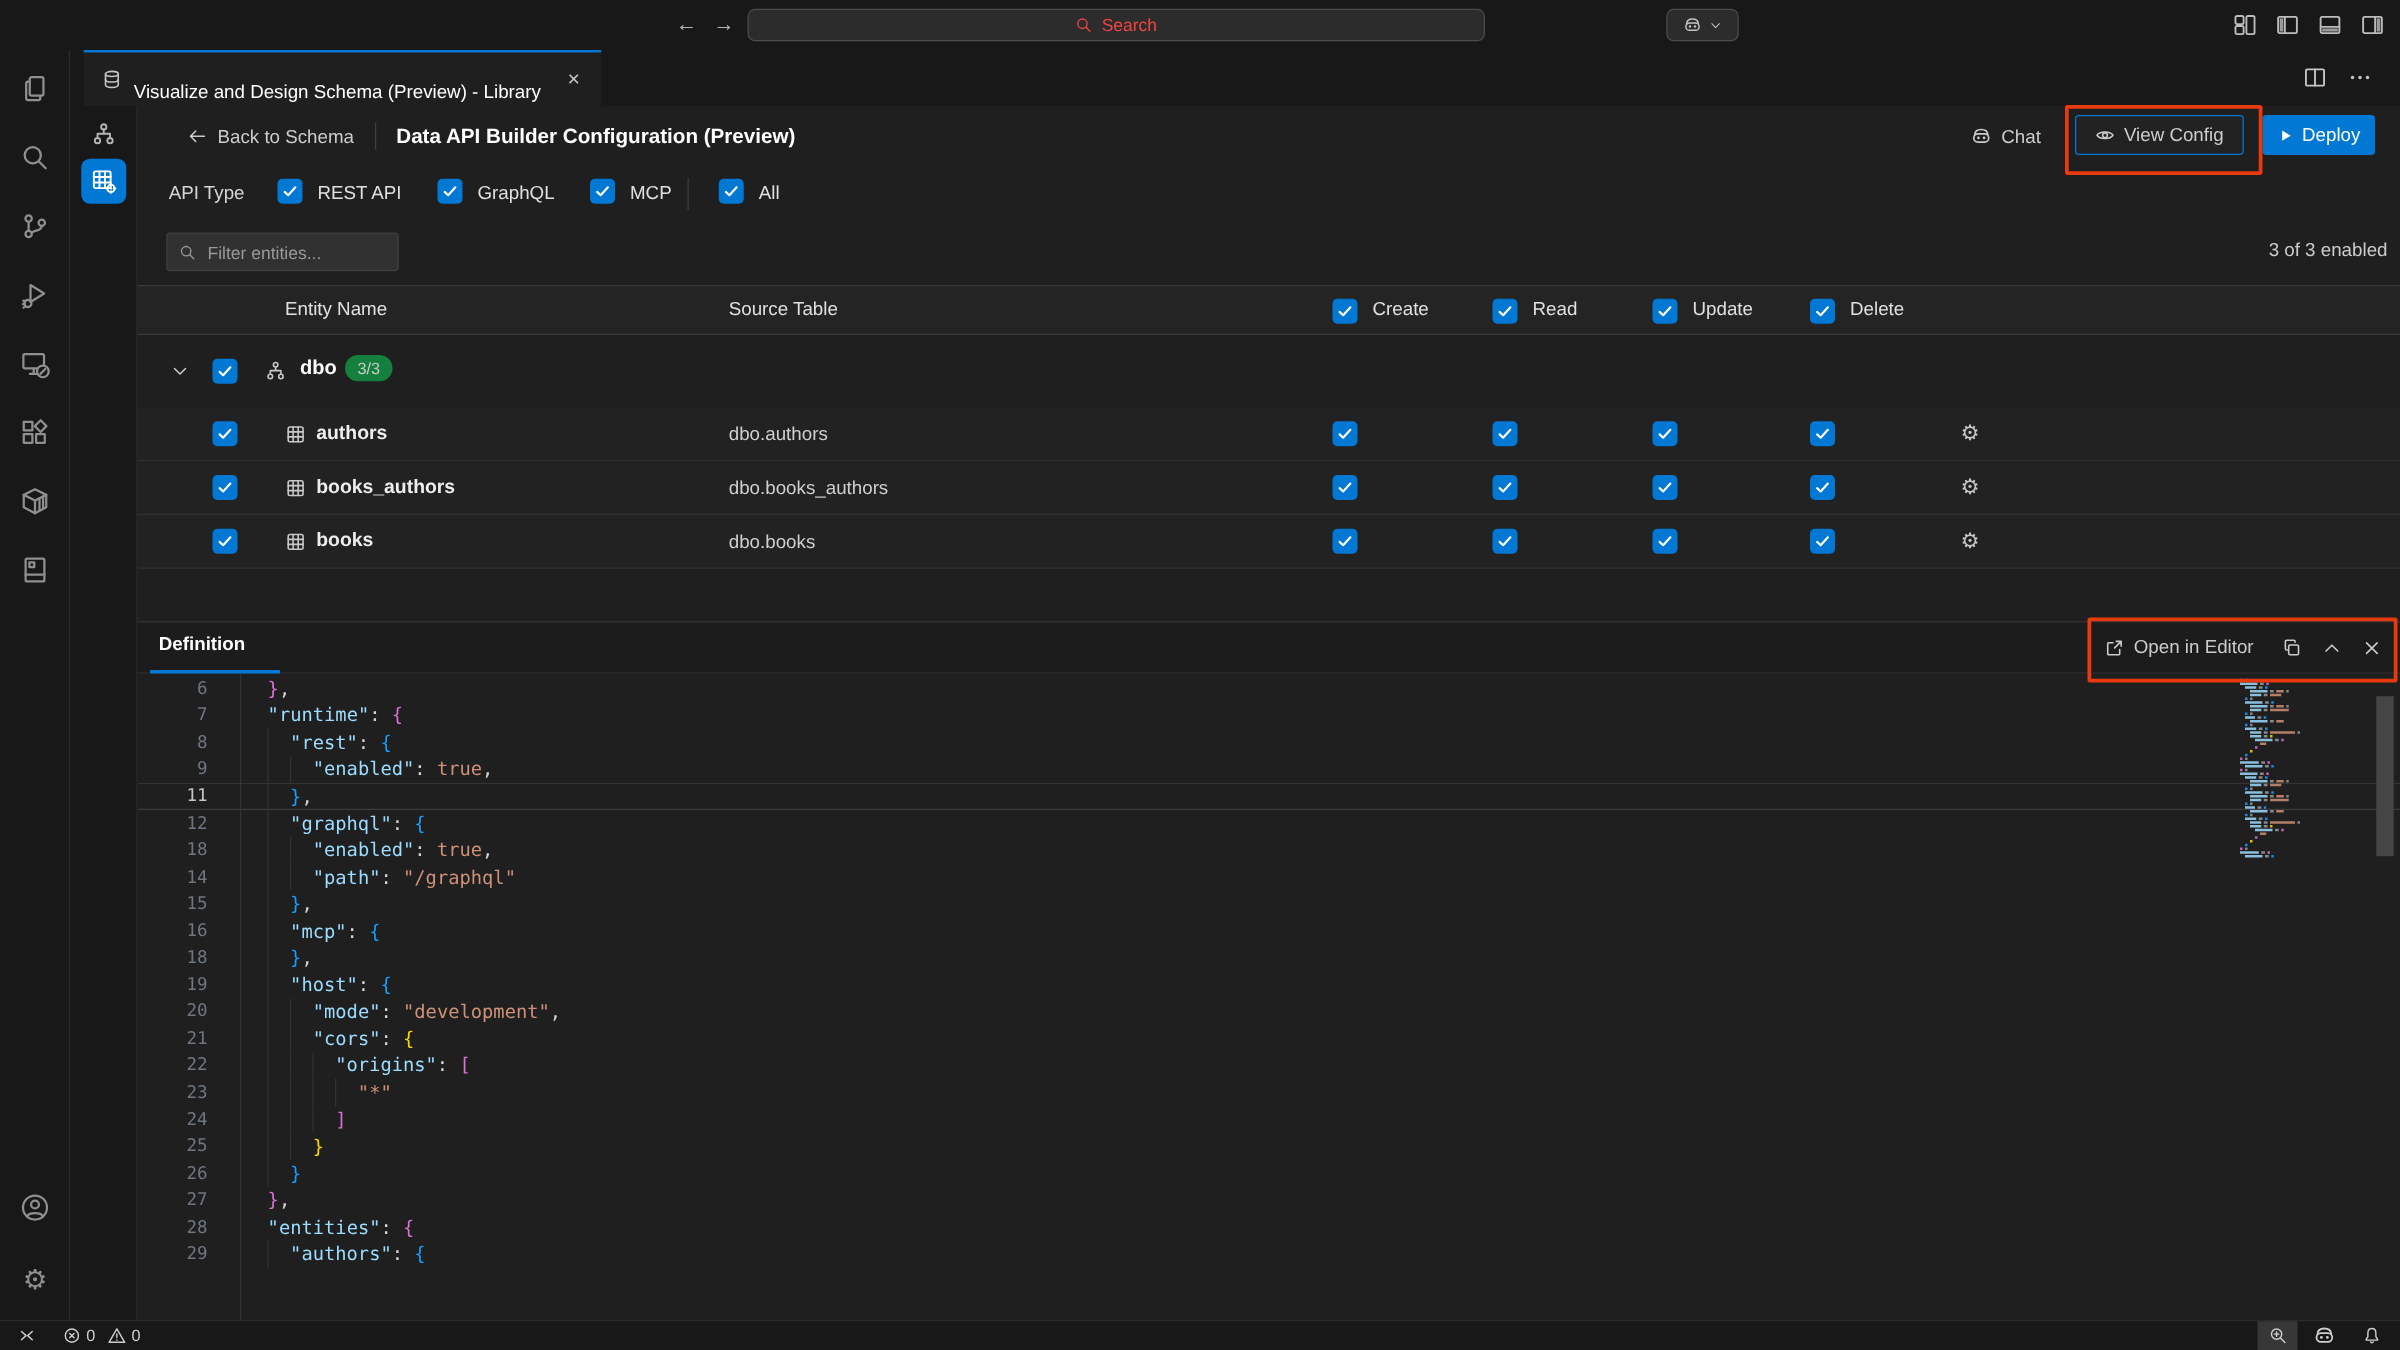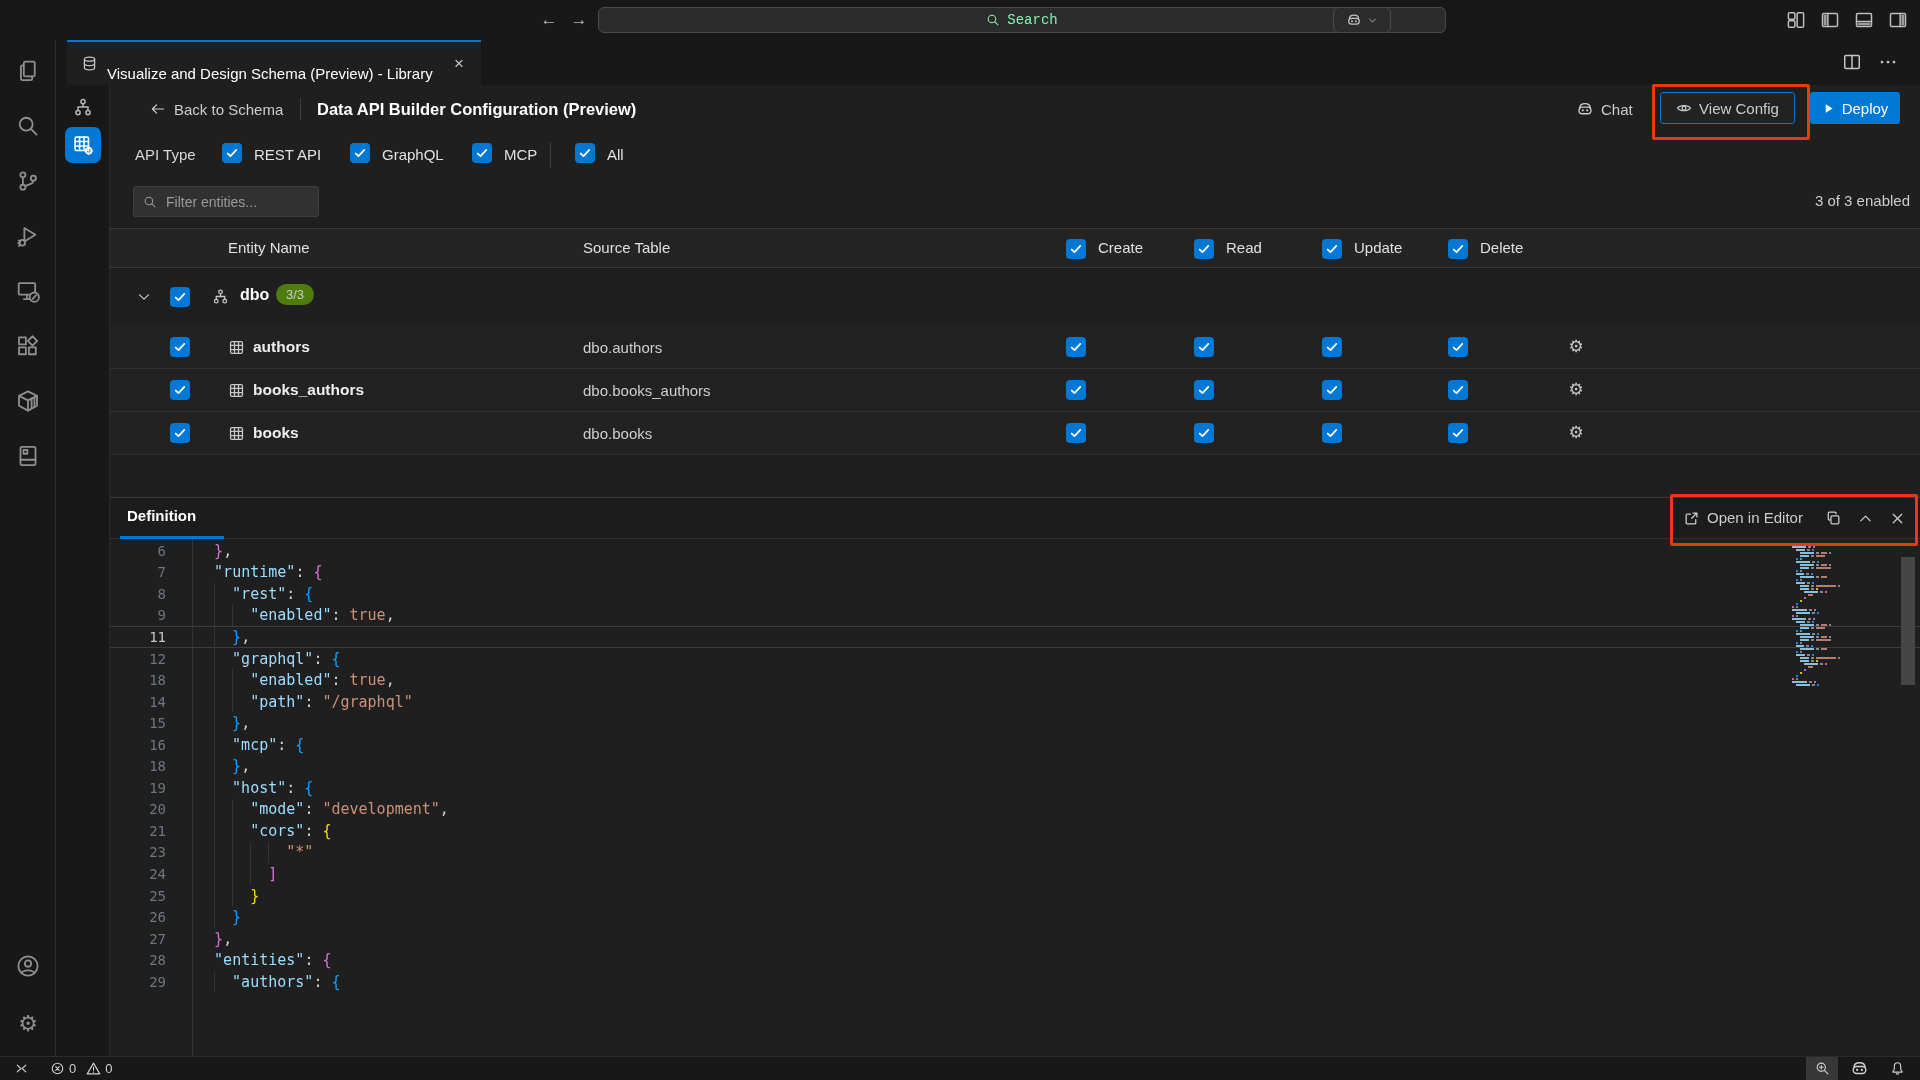--- a/index.html
+++ b/index.html
@@ -4,22 +4,22 @@
 <style>
   html,body{margin:0;padding:0;width:1920px;height:1080px;overflow:hidden;
     background:#1f1f1f;font-family:"Liberation Sans",sans-serif;color:#cccccc;}
   #app{position:relative;width:1920px;height:1080px;background:#1f1f1f;}
   .icon{display:inline-flex;align-items:center;justify-content:center;flex:0 0 auto;}
   .icon svg{width:100%;height:100%;}
 
   
   #titlebar{position:absolute;left:0;top:0;width:1920px;height:40px;background:#181818;border-bottom:1px solid #2b2b2b;}
   .nav-arrow{position:absolute;top:8px;width:24px;height:24px;color:#b6b6b6;font-size:17px;display:flex;align-items:center;justify-content:center;}
-  #searchbox{position:absolute;left:598px;top:7px;width:848px;height:26px;background:#2c2c2c;border:1px solid #4b4b4b;border-radius:6px;
-    display:flex;align-items:center;justify-content:center;gap:7px;color:#86efac;font-size:14px;box-sizing:border-box;font-family:Liberation Mono, monospace;}
+  #searchbox{position:absolute;left:598px;top:7px;width:590px;height:26px;background:#2c2c2c;border:1px solid #4b4b4b;border-radius:6px;
+    display:flex;align-items:center;justify-content:center;gap:7px;color:#ef4444;font-size:14px;box-sizing:border-box;}
   #copilot-pill{position:absolute;left:1333px;top:7px;width:58px;height:26px;background:#2c2c2c;border:1px solid #4b4b4b;border-radius:6px;
     display:flex;align-items:center;justify-content:center;gap:5px;color:#c3c3c3;box-sizing:border-box;}
   .tb-icon{position:absolute;top:10px;width:20px;height:20px;color:#bdbdbd;}
 
   
   #activitybar{position:absolute;left:0;top:40px;width:56px;bottom:24px;background:#181818;border-right:1px solid #2b2b2b;box-sizing:border-box;}
   .act-icon{position:absolute;left:16px;width:24px;height:24px;color:#8f8f8f;}
   .act-icon.glyph{font-size:22px;line-height:24px;display:flex;align-items:center;justify-content:center;}
 
   
@@ -67,21 +67,21 @@
   #enabled-summary{position:absolute;right:10px;top:107px;font-size:15px;color:#cccccc;}
 
   
   #tbl-header{position:absolute;left:0;top:143px;right:0;height:40px;background:#242425;border-top:1px solid #3a3a3a;border-bottom:1px solid #3a3a3a;box-sizing:border-box;}
   .col-label{position:absolute;top:10px;font-size:15px;color:#e0e0e0;}
   .op-label{position:absolute;top:10px;font-size:15px;color:#e0e0e0;}
   #group-row{position:absolute;left:0;top:183px;right:0;height:58px;background:#1f1f1f;}
   #group-chevron{position:absolute;left:26px;top:21px;width:16px;height:16px;color:#cccccc;}
   .row-icon{position:absolute;width:17px;height:17px;color:#c8c8c8;top:13px;}
   #group-name{position:absolute;left:130px;top:18px;font-size:16px;font-weight:bold;color:#ffffff;}
-  #group-badge{position:absolute;left:166px;top:16px;background:#4d7c0f;border-radius:11px;padding:3px 10px;font-size:13px;color:#cccccc;}
+  #group-badge{position:absolute;left:166px;top:16px;background:#15803d;border-radius:11px;padding:3px 10px;font-size:13px;color:#cccccc;}
   #entity-rows{position:absolute;left:0;top:241px;right:0;}
   .entity-row{position:relative;height:43px;background:#222223;border-bottom:1px solid #313131;box-sizing:border-box;}
   .entity-row .name{position:absolute;left:143px;top:12px;font-size:15.5px;font-weight:bold;color:#eeeeee;}
   .entity-row .source{position:absolute;left:473px;top:13px;font-size:15px;color:#cfcfcf;}
   .gear{position:absolute;left:1455px;top:10px;font-size:17px;color:#c5c5c5;width:22px;text-align:center;}
 
   
   #def-panel{position:absolute;left:0;top:412px;right:0;bottom:0;border-top:1px solid #3a3a3a;box-sizing:border-box;}
   #def-header{position:absolute;left:0;top:0;right:0;height:41px;background:#1c1c1c;border-bottom:1px solid #303030;box-sizing:border-box;}
   #def-title{position:absolute;left:17px;top:9px;font-size:15px;font-weight:bold;color:#ffffff;}
@@ -627,20 +627,27 @@
                 <span class="ln">20</span>
                 <span class="guide" style="left: 104.1px;"></span>
                 <span class="guide" style="left: 122.1px;"></span>
                 <span class="code-text" style="padding-left: 54.2px;"><span class="tk-key">"mode"</span><span class="tk-punc">: </span><span class="tk-str">"development"</span><span class="tk-punc">,</span></span>
               </div>
               <div class="code-line">
                 <span class="ln">21</span>
                 <span class="guide" style="left: 104.1px;"></span>
                 <span class="guide" style="left: 122.1px;"></span>
                 <span class="code-text" style="padding-left: 54.2px;"><span class="tk-key">"cors"</span><span class="tk-punc">: </span><span class="tk-b1">{</span></span>
+              </div>
+              <div class="code-line">
+                <span class="ln">22</span>
+                <span class="guide" style="left: 104.1px;"></span>
+                <span class="guide" style="left: 122.1px;"></span>
+                <span class="guide" style="left: 140.2px;"></span>
+                <span class="code-text" style="padding-left: 72.2px;"><span class="tk-key">"origins"</span><span class="tk-punc">: </span><span class="tk-b2">[</span></span>
               </div>
               <div class="code-line">
                 <span class="ln">23</span>
                 <span class="guide" style="left: 104.1px;"></span>
                 <span class="guide" style="left: 122.1px;"></span>
                 <span class="guide" style="left: 140.2px;"></span>
                 <span class="guide" style="left: 158.2px;"></span>
                 <span class="code-text" style="padding-left: 90.3px;"><span class="tk-str">"*"</span></span>
               </div>
               <div class="code-line">

